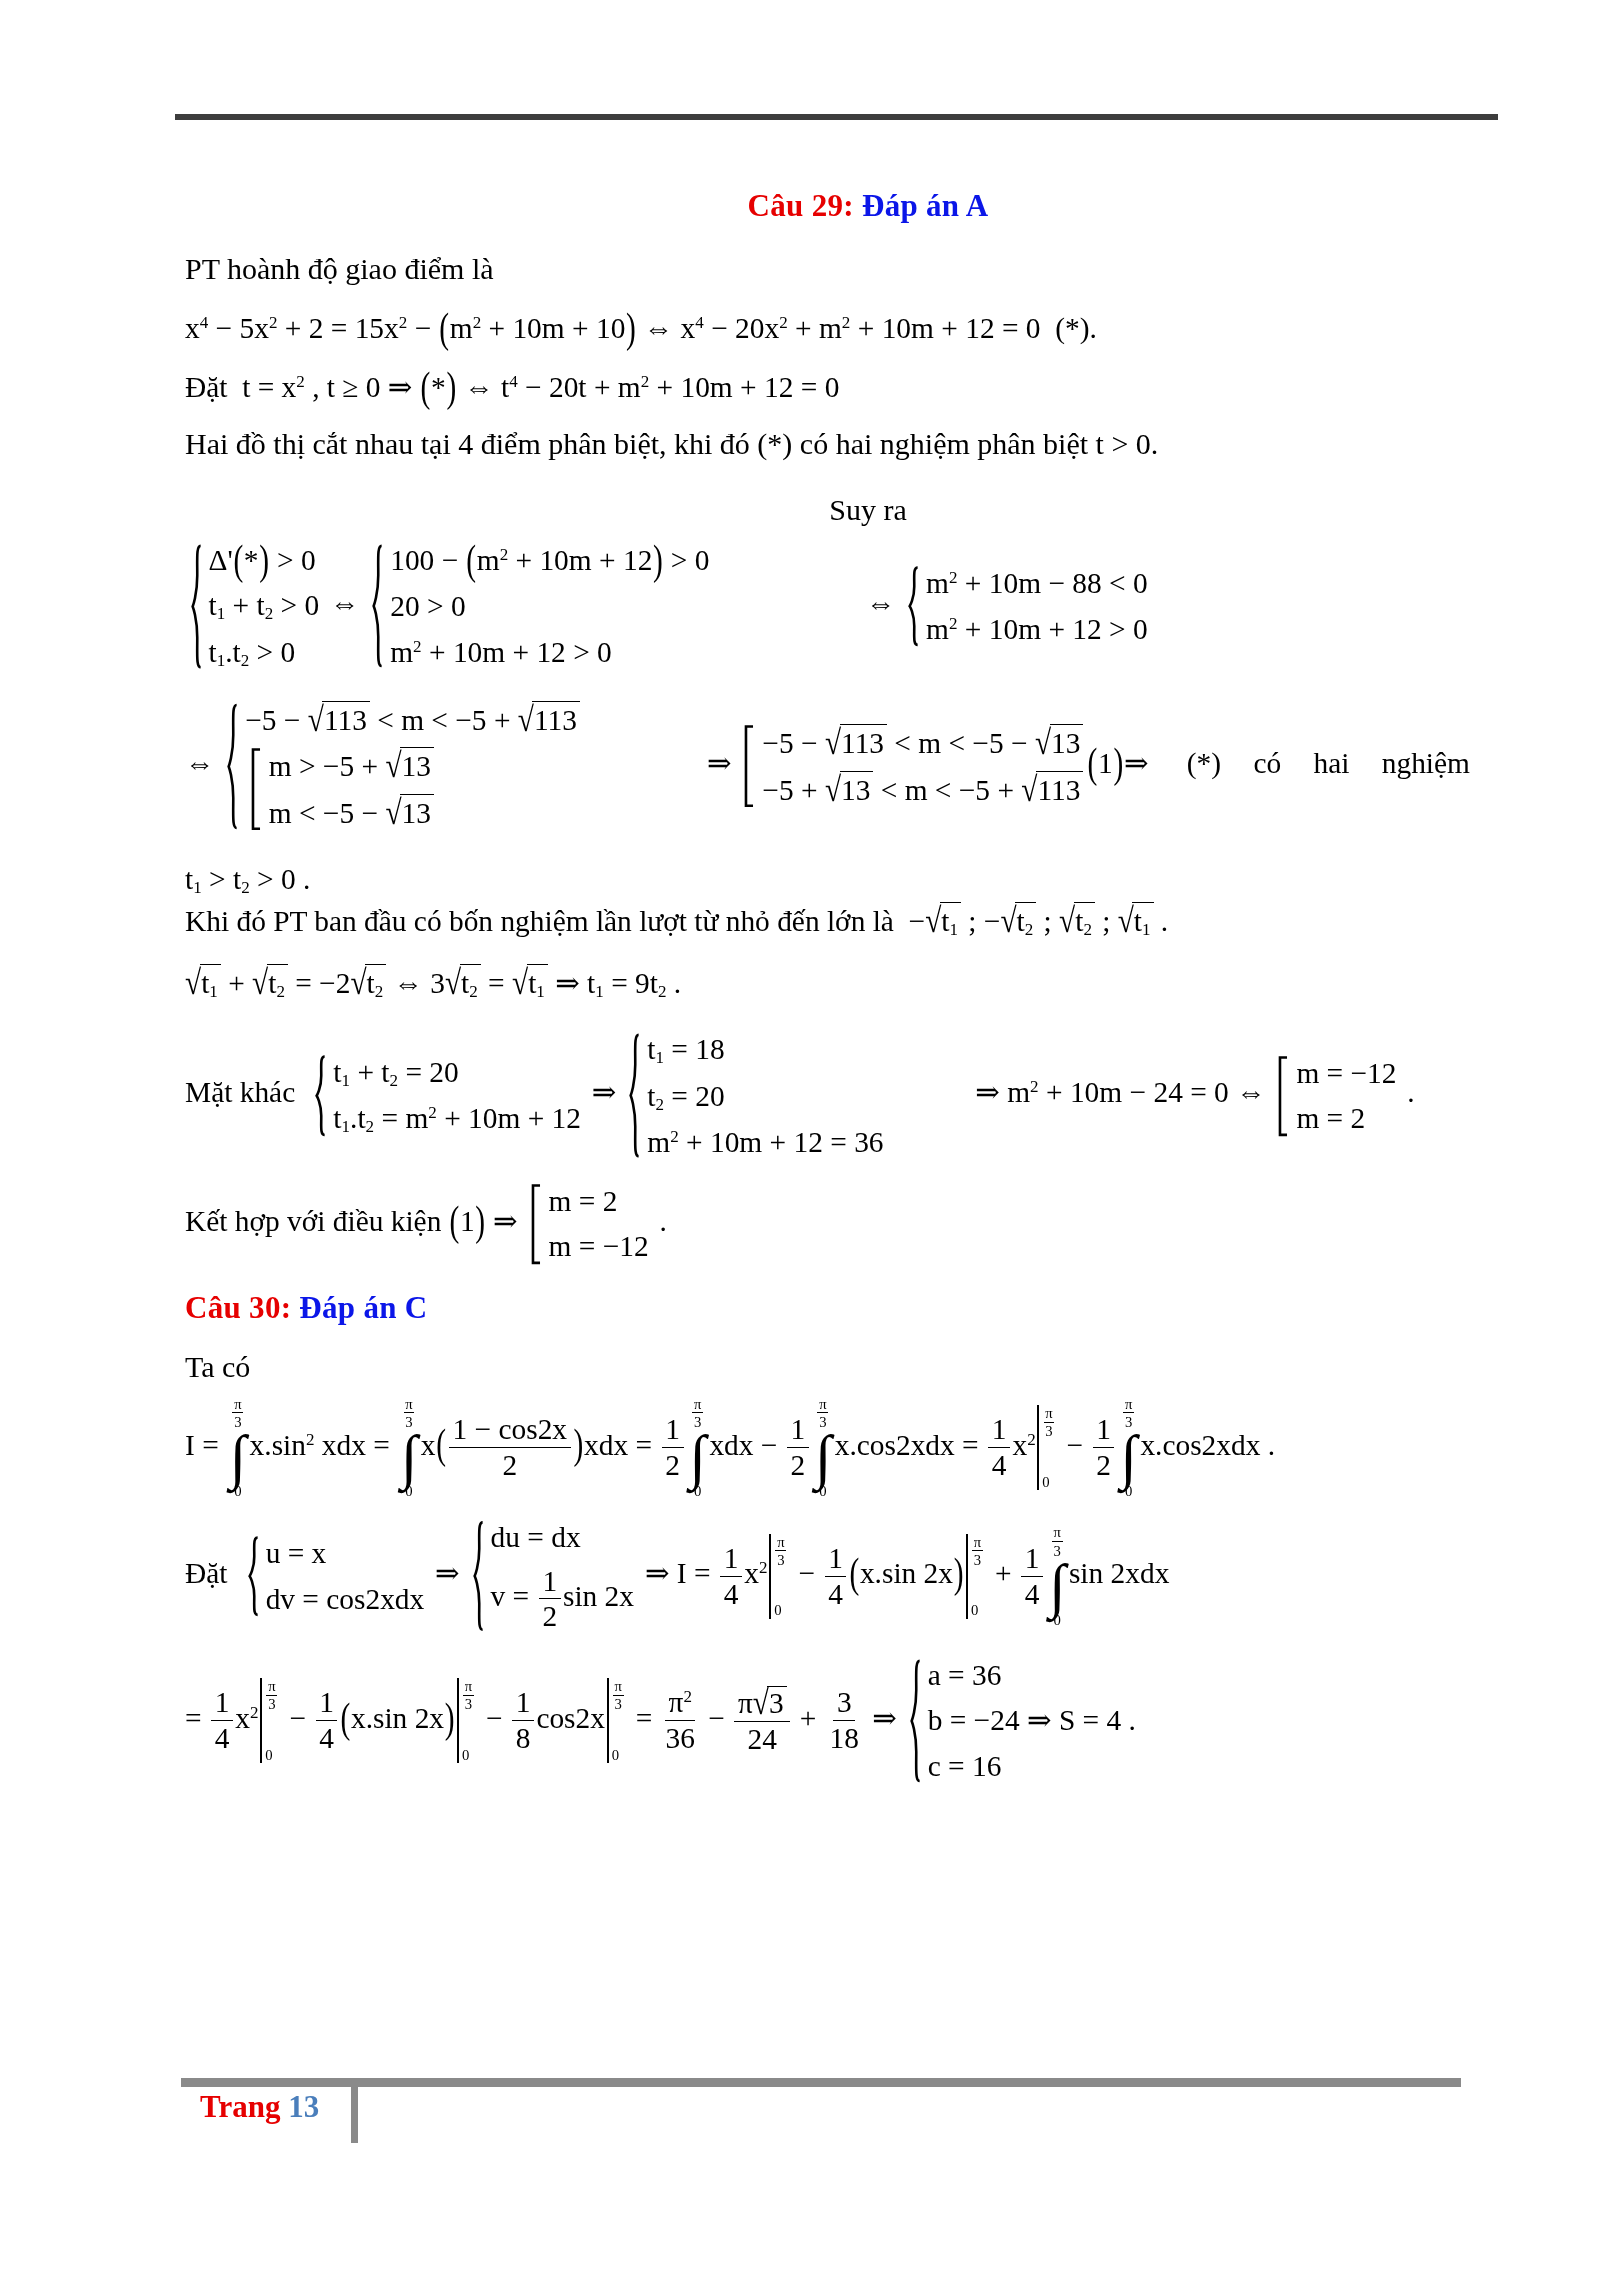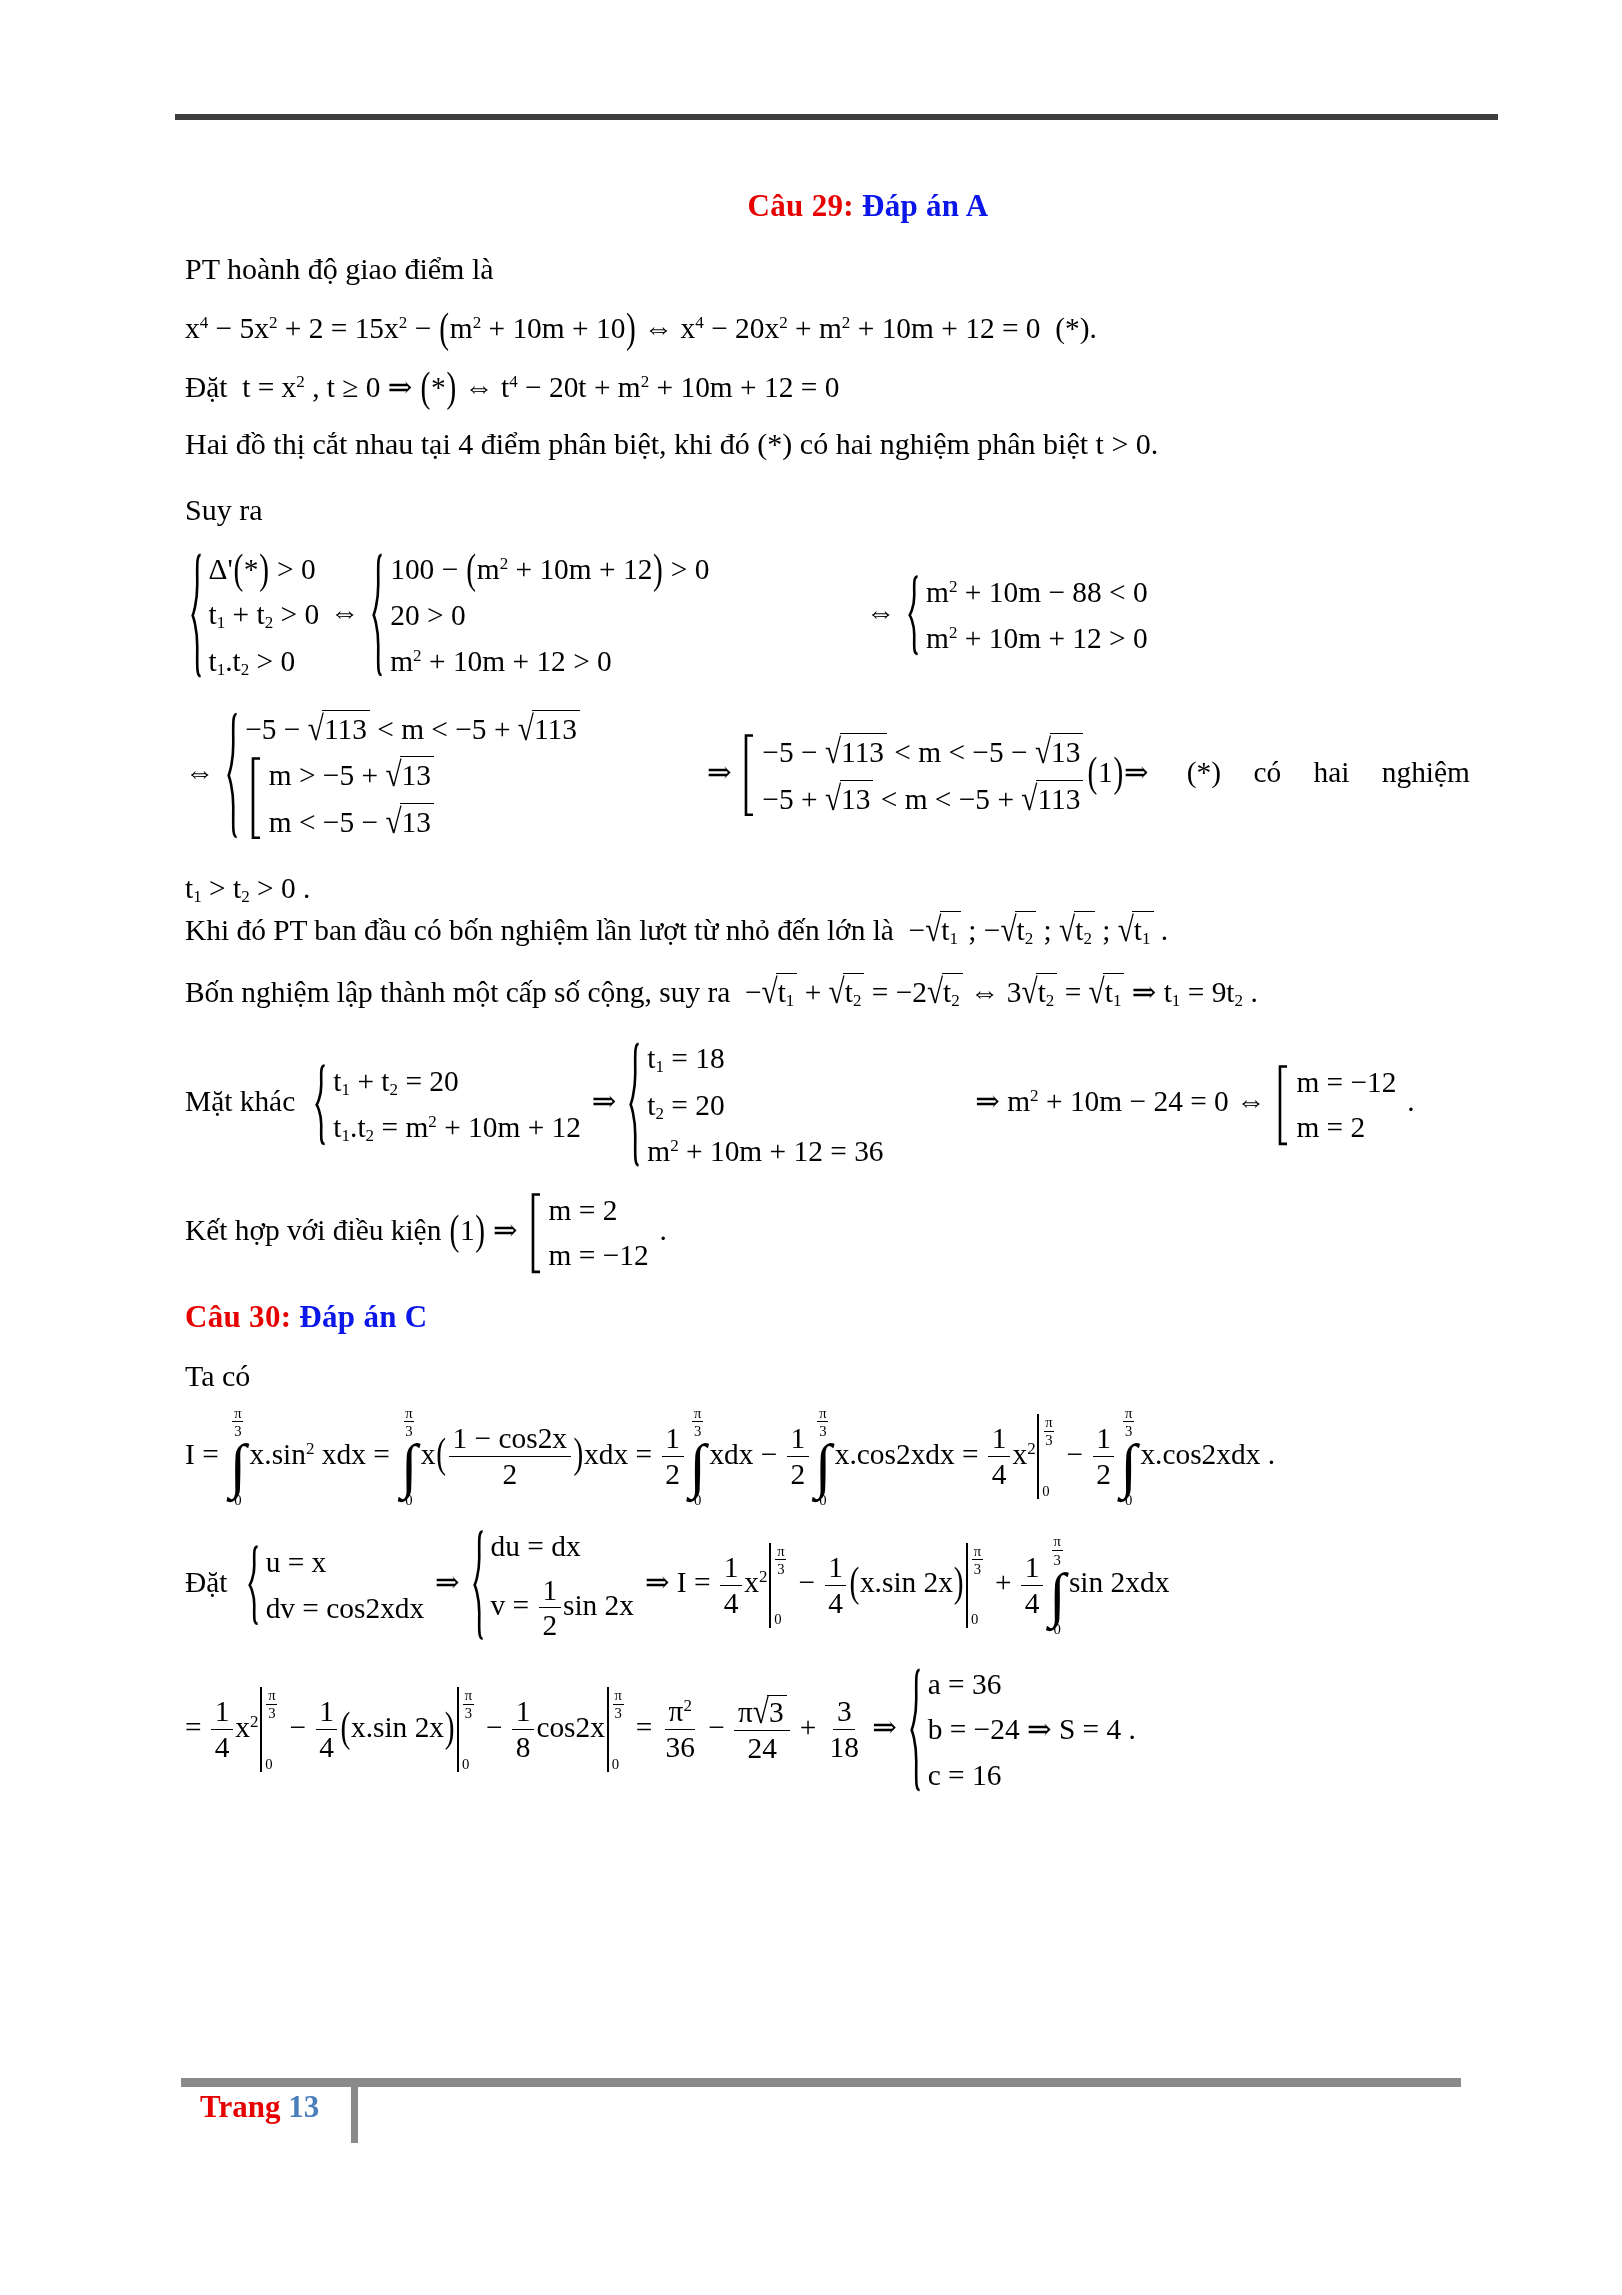--- a/index.html
+++ b/index.html
@@ -35,21 +35,21 @@
   .mbr > svg{width:0.5em;align-self:stretch;flex:none;}
   .mbr .rows{display:inline-flex;flex-direction:column;justify-content:center;row-gap:0.3em;
              padding-left:0.18em;}
   .mbr .row{white-space:nowrap;}
   
   [data-name="question-29-heading"]{margin-bottom:26px;text-align:center;}
   [data-name="intersection-paragraph"]{margin-bottom:22px;}
   [data-name="equation-star"]{margin-bottom:22px;}
   [data-name="substitution-line"]{margin-bottom:19.6px;}
   [data-name="four-points-condition"]{margin-bottom:27.5px;}
-  [data-name="suy-ra-label"]{margin-bottom:21px;}
+  [data-name="suy-ra-label"]{margin-bottom:12px;text-align:center;}
   [data-name="system-conditions"]{margin-bottom:30px;}
   [data-name="system-m-range"]{margin-bottom:29px;}
   [data-name="t-order-line"]{margin-bottom:4px;}
   [data-name="four-roots-line"]{margin-bottom:23.6px;}
   [data-name="arithmetic-sequence-line"]{margin-bottom:29px;}
   [data-name="mat-khac-system"]{margin-bottom:22px;}
   [data-name="ket-hop-conclusion"]{margin-bottom:25px;}
   [data-name="question-30-heading"]{margin-bottom:22px;}
   [data-name="ta-co-label"]{margin-bottom:9.2px;}
   [data-name="integral-expansion"]{margin-bottom:19.6px;}
@@ -155,21 +155,21 @@
         </span><span class="mt" data-name="math-text"> ; −</span><span class="msqrt" data-name="square-root">
           <span class="rs" data-name="radical-sign">√</span>
           <span class="rb" data-name="radicand"><span class="mt" data-name="math-text">t</span><span class="msub" data-name="subscript">2</span></span>
         </span><span class="mt" data-name="math-text"> ; </span><span class="msqrt" data-name="square-root">
           <span class="rs" data-name="radical-sign">√</span>
           <span class="rb" data-name="radicand"><span class="mt" data-name="math-text">t</span><span class="msub" data-name="subscript">2</span></span>
         </span><span class="mt" data-name="math-text"> ; </span><span class="msqrt" data-name="square-root">
           <span class="rs" data-name="radical-sign">√</span>
           <span class="rb" data-name="radicand"><span class="mt" data-name="math-text">t</span><span class="msub" data-name="subscript">1</span></span>
         </span><span class="mt" data-name="math-text"> .</span></div>
-      <div class="block math" data-name="arithmetic-sequence-line"><span class="mt" data-name="math-text">Bốn nghiệm lập thành một cấp số cộng, suy ra  −</span><span class="msqrt" data-name="square-root">
+      <div class="block math" data-name="arithmetic-sequence-line"><span class="msqrt" data-name="square-root">
           <span class="rs" data-name="radical-sign">√</span>
           <span class="rb" data-name="radicand"><span class="mt" data-name="math-text">t</span><span class="msub" data-name="subscript">1</span></span>
         </span><span class="mt" data-name="math-text"> + </span><span class="msqrt" data-name="square-root">
           <span class="rs" data-name="radical-sign">√</span>
           <span class="rb" data-name="radicand"><span class="mt" data-name="math-text">t</span><span class="msub" data-name="subscript">2</span></span>
         </span><span class="mt" data-name="math-text"> = −2</span><span class="msqrt" data-name="square-root">
           <span class="rs" data-name="radical-sign">√</span>
           <span class="rb" data-name="radicand"><span class="mt" data-name="math-text">t</span><span class="msub" data-name="subscript">2</span></span>
         </span><span class="mt" data-name="math-text"> ⇔ 3</span><span class="msqrt" data-name="square-root">
           <span class="rs" data-name="radical-sign">√</span>

